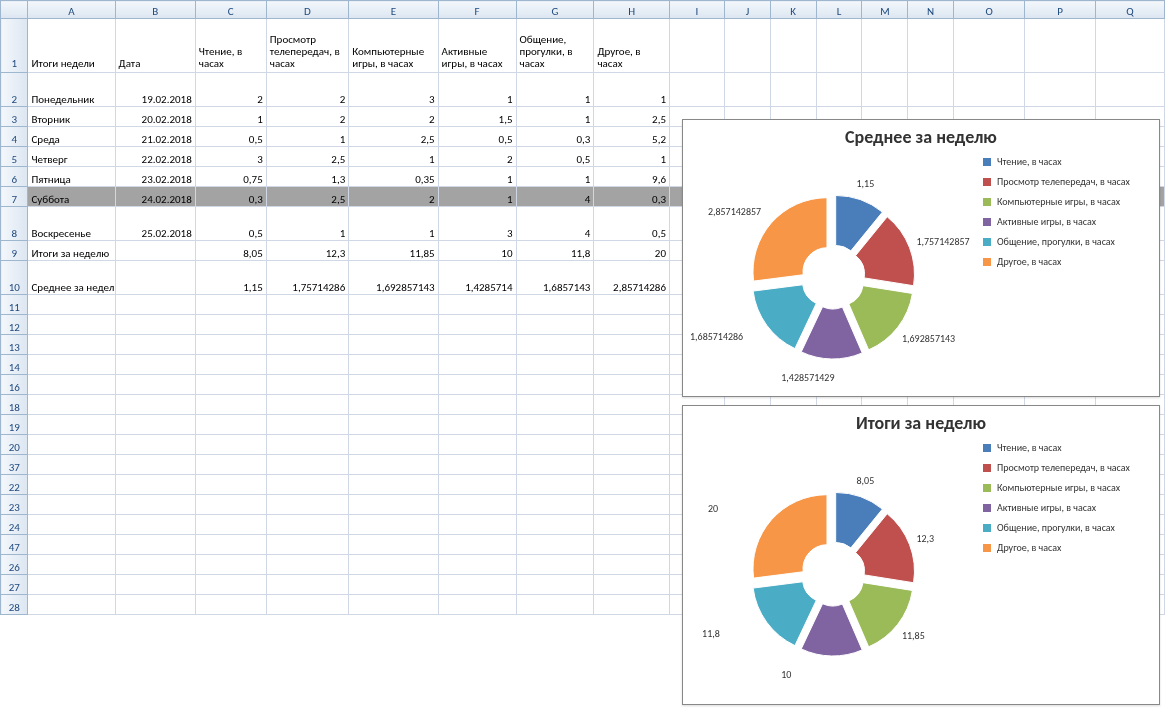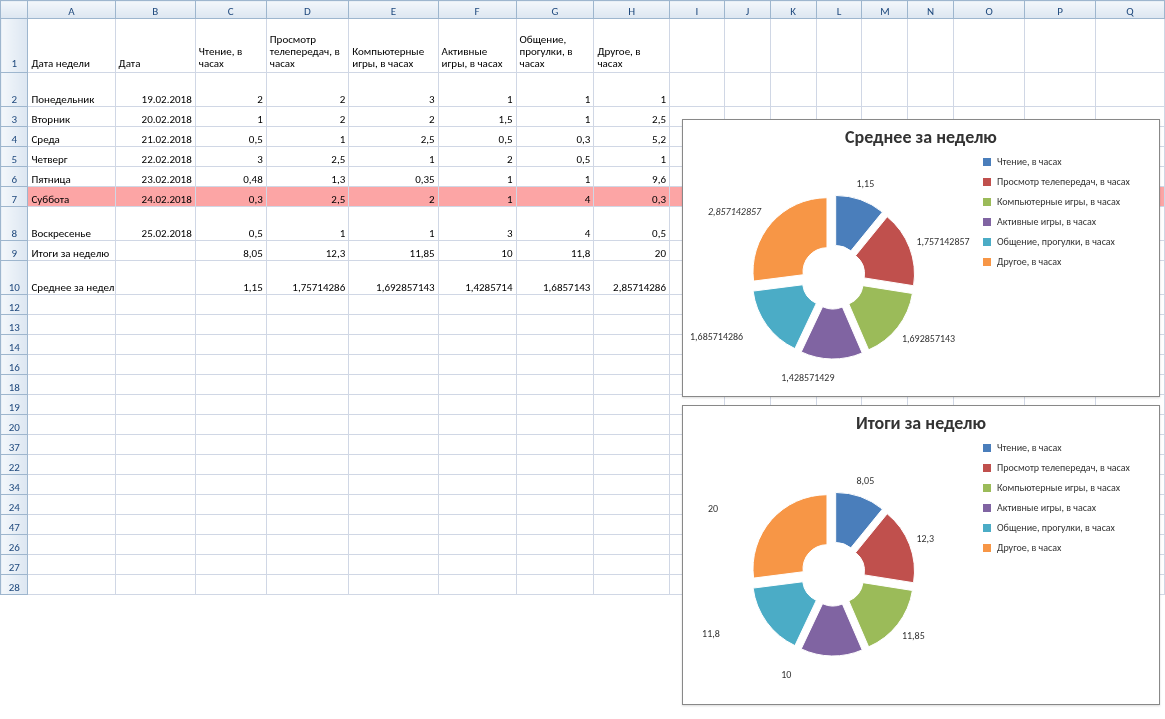--- a/index.html
+++ b/index.html
@@ -7,21 +7,21 @@
   table.grid{border-collapse:collapse;table-layout:fixed;width:1165px;}
   table.grid th,table.grid td{border:1px solid #d0d7e5;height:20px;padding:0 3px;white-space:nowrap;overflow:hidden;font-size:11px;vertical-align:bottom;box-sizing:border-box;}
   table.grid thead th{background:#e4ecf7;background:linear-gradient(#f3f7fb,#dce6f1);color:#1f497d;font-weight:normal;text-align:center;border:1px solid #9eb6ce;height:18px;font-size:11px;}
   table.grid td.rowhdr{background:#e4ecf7;background:linear-gradient(to right,#f3f7fb,#dce6f1);color:#1f497d;text-align:center;border:1px solid #9eb6ce;width:24px;}
   .corner{background:#e4ecf7;border:1px solid #9eb6ce;width:24px;}
   td.num{text-align:right;}
   td.txt{text-align:left;}
   tr.headerrow td{vertical-align:bottom;white-space:normal;line-height:1.1;padding-bottom:2px;}
   tr.tall td{height:54px;}
   tr.med td{height:34px;}
-  tr.highlight td{background:#fca5a5;}
+  tr.highlight td{background:#a3a3a3;}
   tr.highlight td.rowhdr{background:#e4ecf7;background:linear-gradient(to right,#f3f7fb,#dce6f1);}
   .chartbox{position:absolute;background:#fff;border:1px solid #888;box-shadow:0 1px 2px rgba(0,0,0,.15);}
   .chart1{left:682px;top:119px;width:476px;height:276px;}
   .chart2{left:682px;top:405px;width:476px;height:298px;}
   .chart-title{text-align:center;font-size:18px;font-weight:bold;color:#333;padding:6px 0 2px 0;}
   .chart-body{display:flex;flex-direction:row;height:calc(100% - 34px);}
   .chart-plot{flex:0 0 300px;position:relative;}
   .chart-plot svg{position:absolute;left:0;top:0;}
   .legend{flex:1;padding:6px 8px 0 0;font-size:10px;color:#333;}
   .legend-item{display:flex;align-items:flex-start;margin-bottom:8px;}
@@ -72,21 +72,21 @@
           <th>M</th>
           <th>N</th>
           <th>O</th>
           <th>P</th>
           <th>Q</th>
         </tr>
   </thead>
   <tbody id="tbody">
         <tr class="headerrow tall">
           <td class="rowhdr">1</td>
-          <td class="txt">Дата недели</td>
+          <td class="txt">Итоги недели</td>
           <td class="txt">Дата</td>
           <td class="txt">Чтение, в часах</td>
           <td class="txt">Просмотр телепередач, в часах</td>
           <td class="txt">Компьютерные игры, в часах</td>
           <td class="txt">Активные игры, в часах</td>
           <td class="txt">Общение, прогулки, в часах</td>
           <td class="txt">Другое, в часах</td>
           <td class="txt"></td>
           <td class="txt"></td>
           <td class="txt"></td>
@@ -174,21 +174,21 @@
           <td class="txt"></td>
           <td class="txt"></td>
           <td class="txt"></td>
           <td class="txt"></td>
           <td class="txt"></td>
         </tr>
         <tr>
           <td class="rowhdr">6</td>
           <td class="txt">Пятница</td>
           <td class="num">23.02.2018</td>
-          <td class="num">0,48</td>
+          <td class="num">0,75</td>
           <td class="num">1,3</td>
           <td class="num">0,35</td>
           <td class="num">1</td>
           <td class="num">1</td>
           <td class="num">9,6</td>
           <td class="txt"></td>
           <td class="txt"></td>
           <td class="txt"></td>
           <td class="txt"></td>
           <td class="txt"></td>
@@ -271,20 +271,40 @@
           <td class="txt"></td>
           <td class="txt"></td>
           <td class="txt"></td>
           <td class="txt"></td>
           <td class="txt"></td>
           <td class="txt"></td>
           <td class="txt"></td>
           <td class="txt"></td>
         </tr>
         <tr>
+          <td class="rowhdr">11</td>
+          <td class="txt"></td>
+          <td class="txt"></td>
+          <td class="txt"></td>
+          <td class="txt"></td>
+          <td class="txt"></td>
+          <td class="txt"></td>
+          <td class="txt"></td>
+          <td class="txt"></td>
+          <td class="txt"></td>
+          <td class="txt"></td>
+          <td class="txt"></td>
+          <td class="txt"></td>
+          <td class="txt"></td>
+          <td class="txt"></td>
+          <td class="txt"></td>
+          <td class="txt"></td>
+          <td class="txt"></td>
+        </tr>
+        <tr>
           <td class="rowhdr">12</td>
           <td class="txt"></td>
           <td class="txt"></td>
           <td class="txt"></td>
           <td class="txt"></td>
           <td class="txt"></td>
           <td class="txt"></td>
           <td class="txt"></td>
           <td class="txt"></td>
           <td class="txt"></td>
@@ -451,21 +471,21 @@
           <td class="txt"></td>
           <td class="txt"></td>
           <td class="txt"></td>
           <td class="txt"></td>
           <td class="txt"></td>
           <td class="txt"></td>
           <td class="txt"></td>
           <td class="txt"></td>
         </tr>
         <tr>
-          <td class="rowhdr">34</td>
+          <td class="rowhdr">23</td>
           <td class="txt"></td>
           <td class="txt"></td>
           <td class="txt"></td>
           <td class="txt"></td>
           <td class="txt"></td>
           <td class="txt"></td>
           <td class="txt"></td>
           <td class="txt"></td>
           <td class="txt"></td>
           <td class="txt"></td>
@@ -582,21 +602,21 @@
 
 <div class="chartbox chart1">
   <div class="chart-title">Среднее за неделю</div>
   <div class="chart-body">
     <div class="chart-plot" id="plot0">
           <div class="dlabel" style="left: 173.514px; top: 26.7832px;">1,15</div>
           <div class="dlabel" style="left: 233.409px; top: 85.2954px;">1,757142857</div>
           <div class="dlabel" style="left: 218.989px; top: 182.324px;">1,692857143</div>
           <div class="dlabel" style="left: 98.3019px; top: 220.986px;">1,428571429</div>
           <div class="dlabel" style="left: 7px; top: 179.779px;">1,685714286</div>
-          <div class="dlabel" style="left: 24.9328px; top: 54.9325px; font-style: italic;">2,857142857</div>
+          <div class="dlabel" style="left: 24.9328px; top: 54.9325px;">2,857142857</div>
           <svg width="300" height="242">
             <path d="M 152.6811238920416 95.4626546665604 L 152.6811238920416 45.4626546665604 A 74 74 0 0 1 199.41341115916444 62.08588822941175 L 167.83754138408145 100.85397365991759 A 24 24 0 0 0 152.6811238920416 95.4626546665604 Z" fill="#4a7ebb" stroke="#fff" stroke-width="1"></path>
             <path d="M 172.62911052713807 105.5349473783192 L 204.20498030222106 66.76686194781337 A 74 74 0 0 1 230.56163024120252 135.71977878490688 L 181.17721321005095 127.89805554170088 A 24 24 0 0 0 172.62911052713807 105.5349473783192 Z" fill="#c0504d" stroke="#fff" stroke-width="1"></path>
             <path d="M 180.02367807890292 135.66036675939847 L 229.4080951100545 143.48209000260445 A 74 74 0 0 1 185.650427010333 199.84471095311127 L 165.83200193845272 153.94013571631962 A 24 24 0 0 0 180.02367807890292 135.66036675939847 Z" fill="#9bbb59" stroke="#fff" stroke-width="1"></path>
             <path d="M 159.37699790886336 157.03304264488867 L 179.19542298074364 202.93761788168032 A 74 74 0 0 1 118.24282785824772 201.90244689012331 L 139.60858867994577 156.69731151249178 A 24 24 0 0 0 159.37699790886336 157.03304264488867 Z" fill="#8064a2" stroke="#fff" stroke-width="1"></path>
             <path d="M 133.2722988500264 153.40074699883357 L 111.90653802832836 198.6058823764651 A 74 74 0 0 1 70.12723183362371 141.10160066586957 L 119.72225359768976 134.7507096872891 A 24 24 0 0 0 133.2722988500264 153.40074699883357 Z" fill="#4bacc6" stroke="#fff" stroke-width="1"></path>
             <path d="M 120.18901111169347 124.76302988206741 L 70.59398934762743 131.1139208606479 A 74 74 0 0 1 143.99462155844517 47.71460221234878 L 143.99462155844517 97.71460221234878 A 24 24 0 0 0 120.18901111169347 124.76302988206741 Z" fill="#f79646" stroke="#fff" stroke-width="1"></path>
           </svg>
         </div>
     <div class="legend" id="legend0">

